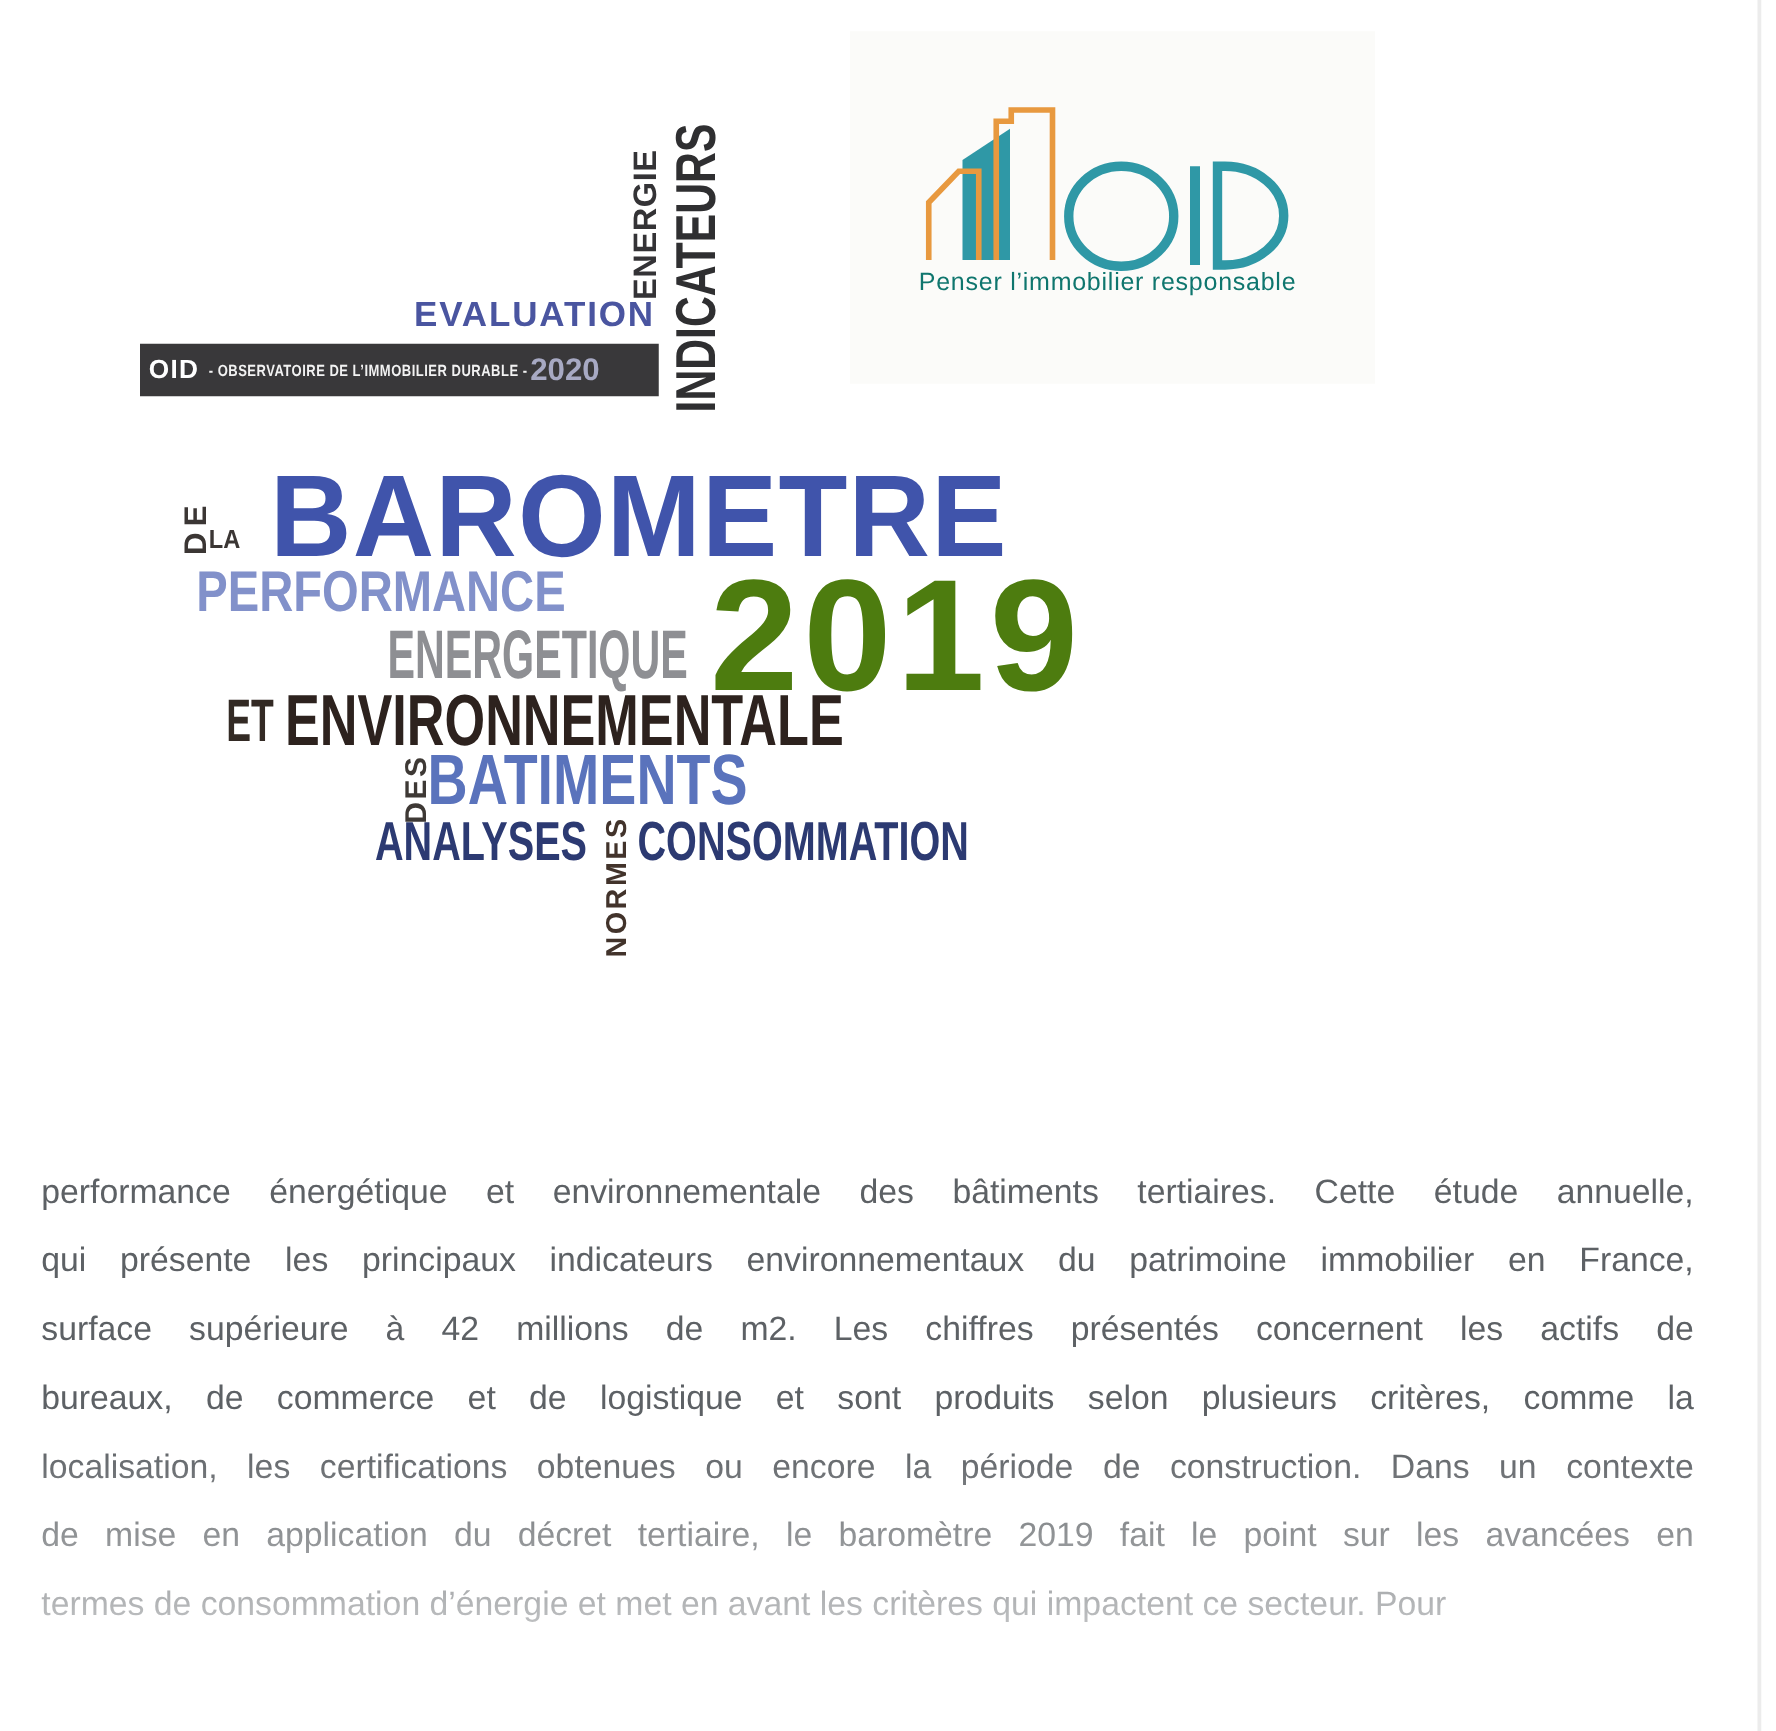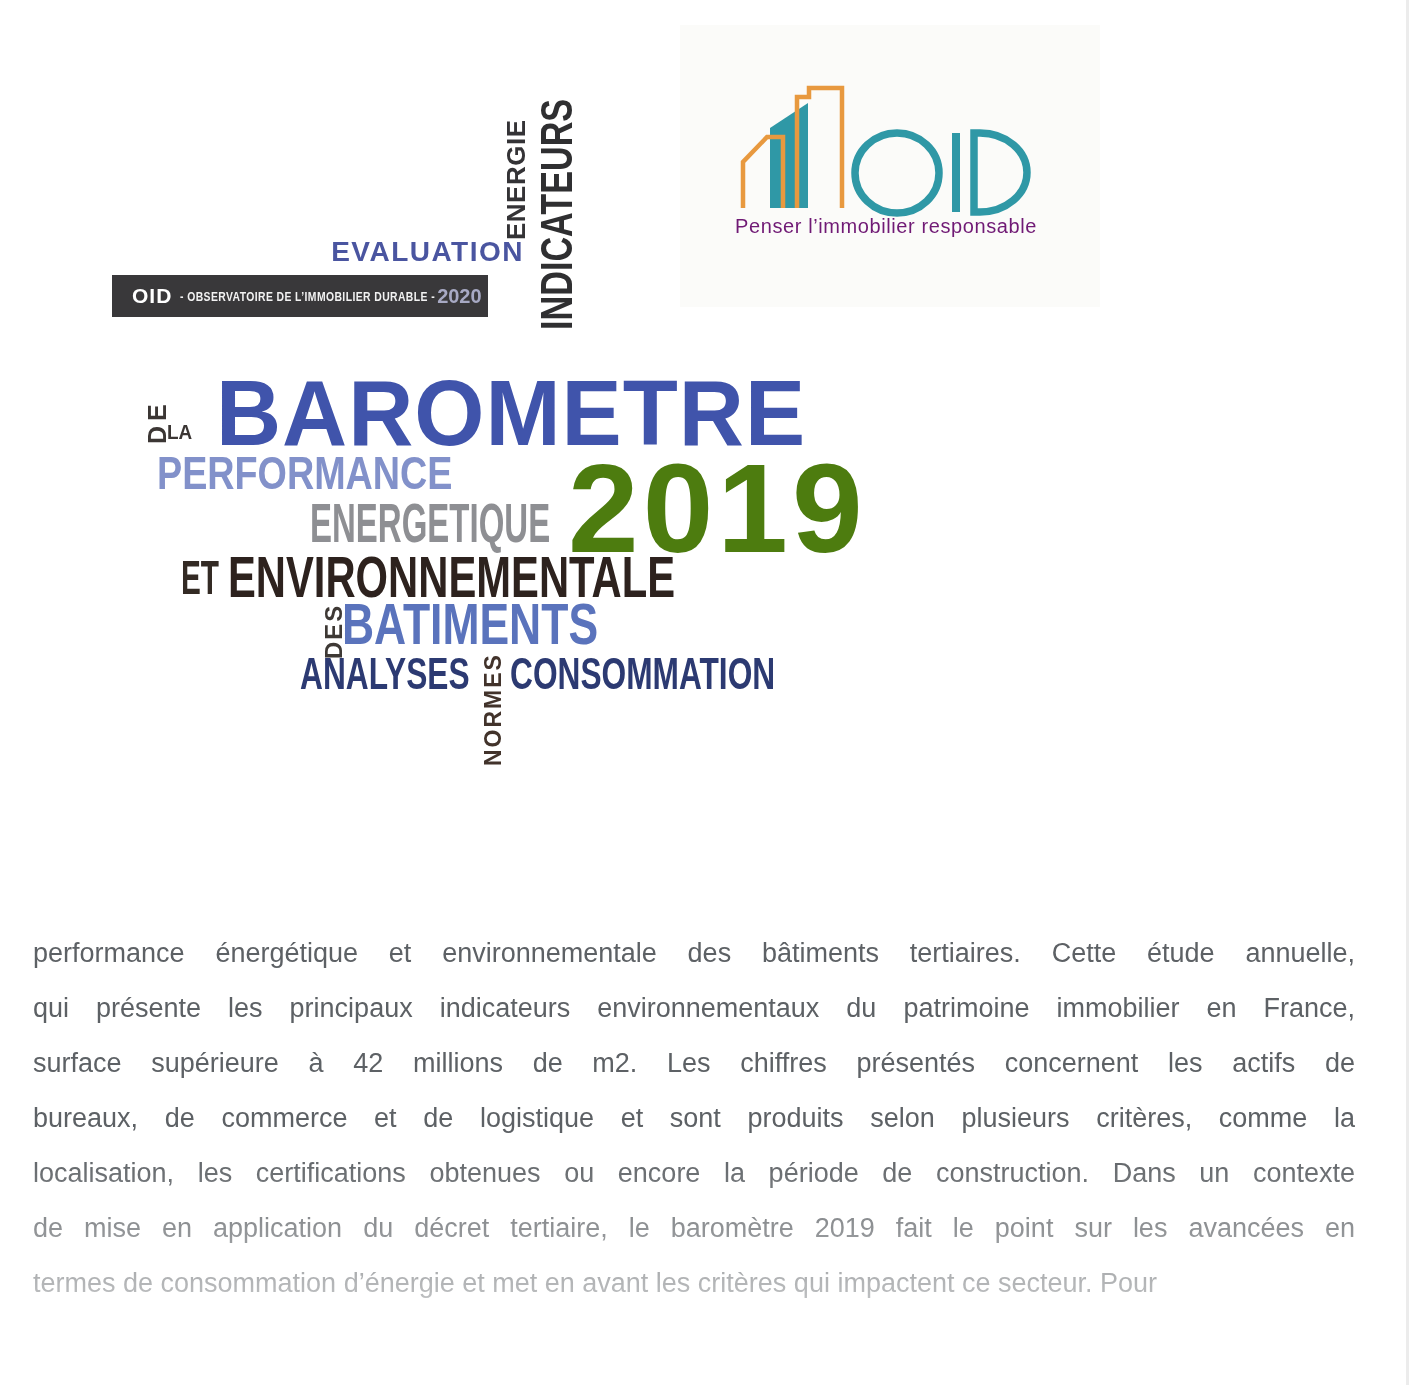--- a/index.html
+++ b/index.html
@@ -18,35 +18,35 @@
   .vword{
     white-space:nowrap;font-weight:bold;transform-origin:top left;
     transform:rotate(-90deg);
   }
   .energie{left:501px;top:196px;font-size:26px;letter-spacing:.5px;color:#343336;}
   .indicateurs{
     left:531px;top:286px;font-size:45px;color:#2f2f31;
     transform:rotate(-90deg) scaleX(.76);
   }
   .oid-bar{
-    left:112px;top:231px;width:376px;height:42px;background:#39383a;
-    display:flex;align-items:center;padding-left:20px;box-sizing:border-box;
+    left:112px;top:231px;width:415px;height:42px;background:#39383a;
+    display:flex;align-items:center;padding-left:7px;box-sizing:border-box;
   }
   .oid-bar .acr{color:#ffffff;font-weight:bold;font-size:21px;letter-spacing:1px;white-space:nowrap;}
   .oid-bar .mid{
     color:#f2f2f2;font-weight:bold;font-size:13px;letter-spacing:.5px;
     margin-left:8px;white-space:nowrap;transform:scaleX(.8);transform-origin:left center;
   }
-  .oid-bar .year{color:#a7a9c3;font-weight:bold;font-size:20px;margin-left:-62px;white-space:nowrap;}
+  .oid-bar .year{color:#a7a9c3;font-weight:bold;font-size:25px;margin-left:-62px;white-space:nowrap;}
 
   
   .oid-logo{left:680px;top:25px;width:420px;height:282px;background:#fbfbf9;}
   .oid-logo svg{position:absolute;left:0;top:0;}
   .tagline{
-    left:735px;top:215px;font-size:20px;letter-spacing:.6px;color:#701a75;
+    left:735px;top:215px;font-size:20px;letter-spacing:.6px;color:#0f766e;
     white-space:nowrap;
   }
 
   
   .cw{white-space:nowrap;font-weight:bold;transform-origin:left top;line-height:1;}
   .w-de{left:145px;top:444px;font-size:25px;letter-spacing:5px;color:#3b3634;}
   .w-la{left:167px;top:421px;font-size:21px;color:#3b3634;transform:scaleX(.9);}
   .w-barometre{left:216px;top:367px;font-size:93px;letter-spacing:1px;color:#4054ab;transform:scaleX(.97);}
   .w-performance{left:157px;top:450px;font-size:46px;color:#8291ca;transform:scaleX(.82);}
   .w-energetique{left:310px;top:496px;font-size:55px;color:#8e8f93;transform:scaleX(.6);}

